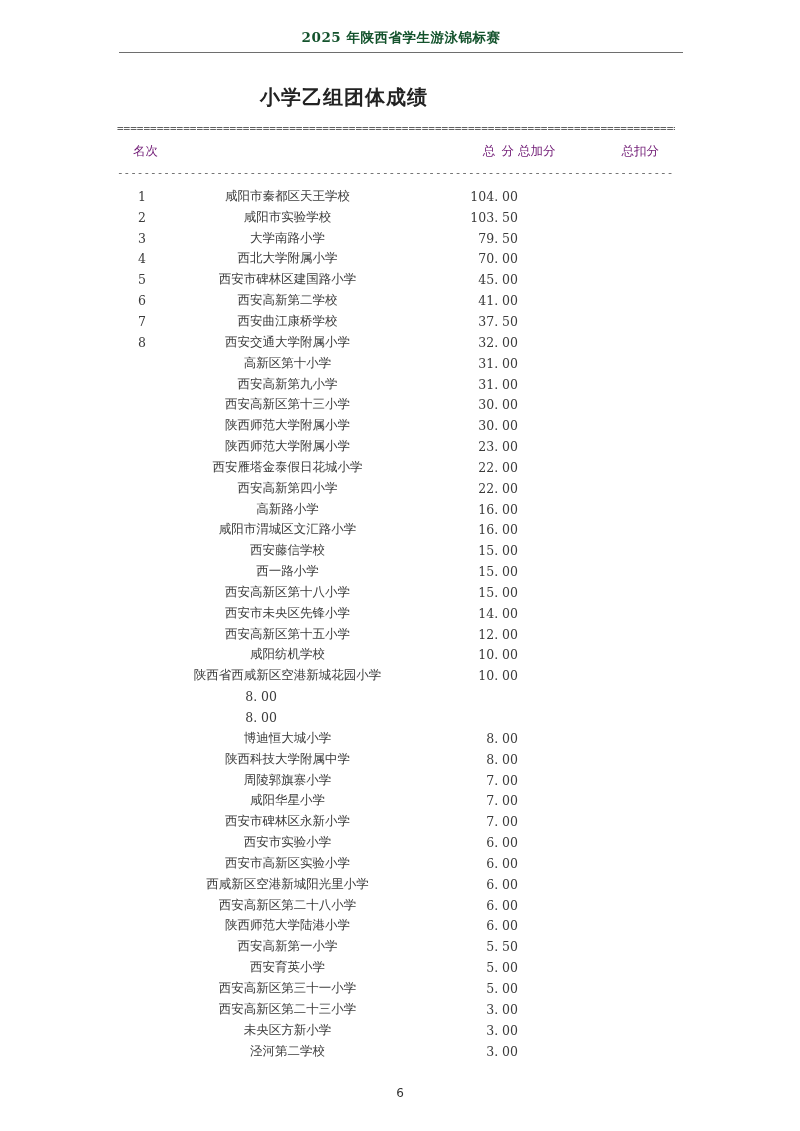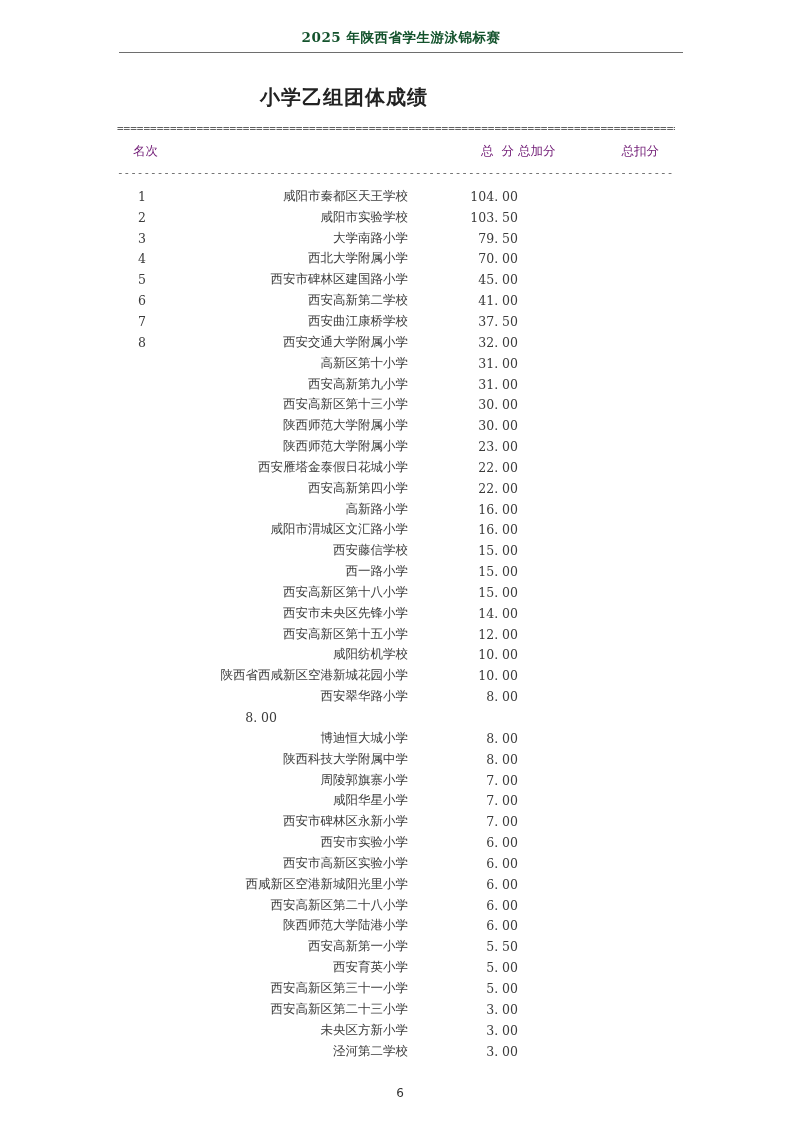--- a/index.html
+++ b/index.html
@@ -67,26 +67,26 @@
     margin-top: 6px;
   }
   .row {
     display: flex;
     height: 20.85px;
     align-items: center;
     font-size: 12.5px;
     color: #3b3b3b;
   }
   .c-rank   { width: 50px; text-align: center; }
-  .c-name   { width: 241px; text-align: right; white-space: nowrap; overflow: hidden; }
+  .c-name   { width: 241px; text-align: center; white-space: nowrap; overflow: hidden; }
   .c-score  { width: 110px; text-align: right; white-space: pre; }
   .c-bonus  { width: 74px;  text-align: left; white-space: pre; padding-right: 6px; box-sizing: border-box; }
   .c-ded    { flex: 1;      text-align: right; white-space: pre; padding-right: 16px; box-sizing: border-box; }
   .header-row .c-rank  { text-align: left; padding-left: 16px; box-sizing: border-box; }
-  .header-row .c-score { padding-right: 4px; box-sizing: border-box; }
+  .header-row .c-score { padding-right: 4px; box-sizing: border-box; font-family: Liberation Serif, serif; }
   .page-number {
     position: absolute;
     top: 1086px;
     left: 0;
     width: 800px;
     text-align: center;
     font-size: 12px;
     font-family: "DejaVu Sans", "Liberation Sans", sans-serif;
     color: #333333;
   }
@@ -298,21 +298,20 @@
   <div class="row">
     <div class="c-rank"></div>
     <div class="c-name">陕西省西咸新区空港新城花园小学</div>
     <div class="c-score">10. 00</div>
     <div class="c-bonus"></div>
     <div class="c-ded"></div>
   </div>
 
   <div class="row">
     <div class="c-rank"></div>
-    <div class="c-name">西安翠华路小学</div>
     <div class="c-score">8. 00</div>
     <div class="c-bonus"></div>
     <div class="c-ded"></div>
   </div>
 
   <div class="row">
     <div class="c-rank"></div>
     <div class="c-score">8. 00</div>
     <div class="c-bonus"></div>
     <div class="c-ded"></div>

